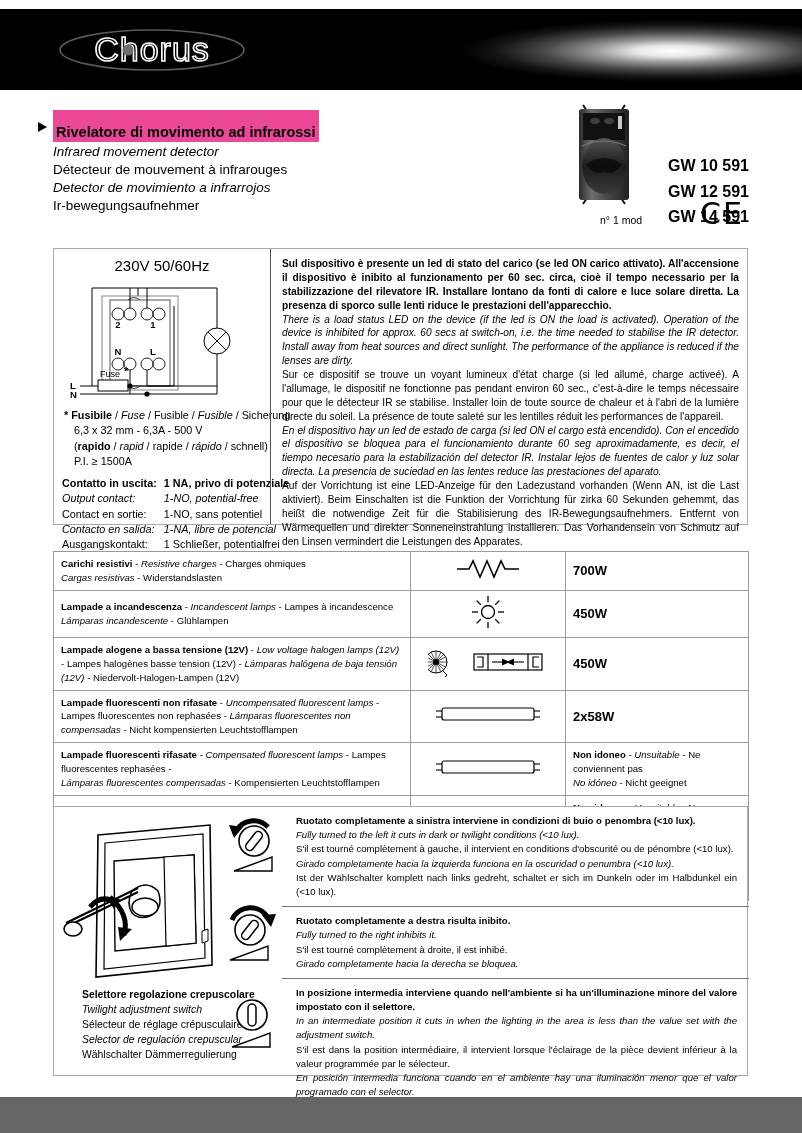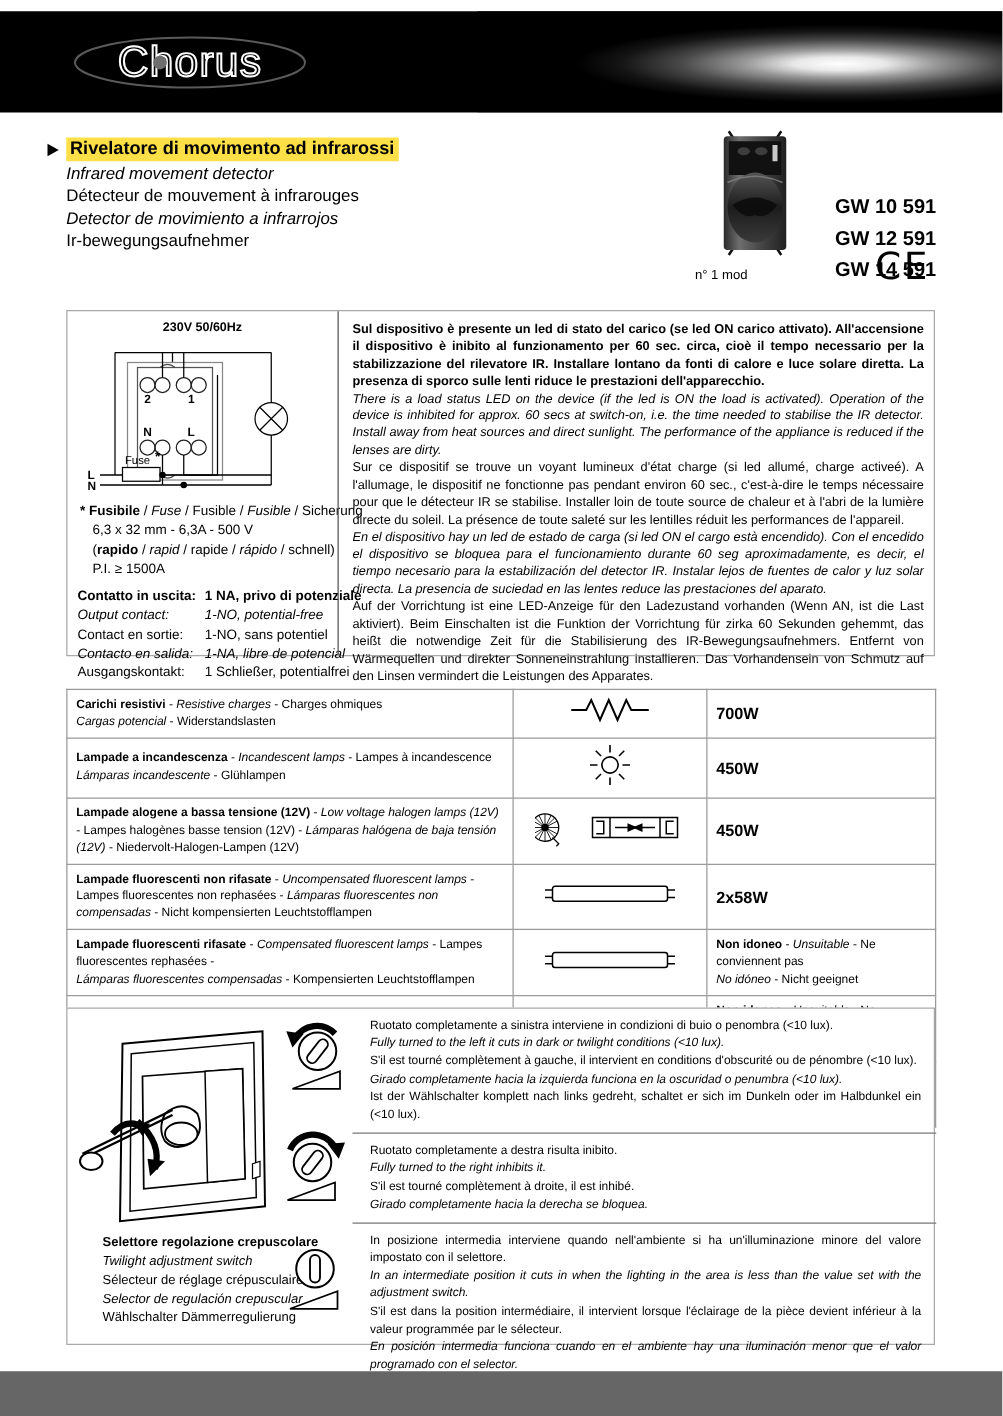--- a/index.html
+++ b/index.html
@@ -59,45 +59,45 @@
   }
   .arrow-marker {
     width: 0; height: 0;
     border-left: 9px solid #000;
     border-top: 5.5px solid transparent;
     border-bottom: 5.5px solid transparent;
     flex: none;
     margin-top: 1px;
   }
   .title-hl {
-    background: #fde047;
+    background: #ec4899;
     font-weight: bold;
     font-size: 14.5px;
-    padding: 1px 4px 1px 3px;
+    padding: 14px 4px 1px 3px;
     line-height: 1.2;
     white-space: nowrap;
     text-align: center;
   }
   .title-sub {
     font-size: 13.5px;
     line-height: 1.33;
     padding-left: 15px;
     white-space: nowrap;
   }
   .title-sub.it { font-style: italic; }
 
   
   .product-photo {
     position: absolute;
     left: 573px; top: 102px;
     width: 62px; height: 105px;
   }
   .prod-mod-label {
     position: absolute;
-    left: 532px; top: 214px;
+    left: 576px; top: 214px;
     width: 90px;
     text-align: center;
     font-size: 10.5px;
   }
 
   
   .gw-codes {
     position: absolute;
     left: 668px; top: 113px;
     font-weight: bold;
@@ -122,22 +122,22 @@
     background: #fff;
   }
   .diagram-col {
     position: absolute;
     left: 0; top: 0;
     width: 216px; height: 100%;
     padding: 6px 8px;
   }
   .diag-voltage {
     text-align: center;
-    font-weight: bold;
-    font-size: 10px;
+    font-weight: normal;
+    font-size: 15px;
     margin-top: 2px;
   }
   .wiring-svg { display: block; margin: 2px auto 0; }
 
   .fuse-note {
     margin-top: 2px;
     font-size: 10.8px;
     line-height: 1.42;
     padding-left: 2px;
   }
@@ -247,21 +247,21 @@
   .adj-item {
     padding: 7px 12px 7px 14px;
     position: relative;
   }
   .adj-item + .adj-item { border-top: 1px solid #777; }
   .adj-line {
     font-size: 9.6px;
     line-height: 1.48;
     text-align: justify;
   }
-  .adj-line.b { font-weight: normal; }
+  .adj-line.b { font-weight: bold; }
   .adj-line.i { font-style: italic; }
 
   .knob-col {
     position: absolute;
     left: 228px; top: 0;
     width: 0;
   }
   .knob-icon {
     position: absolute;
     left: -58px;
@@ -429,21 +429,21 @@
     <p class="para">Auf der Vorrichtung ist eine LED-Anzeige für den Ladezustand vorhanden (Wenn AN, ist die Last aktiviert). Beim Einschalten ist die Funktion der Vorrichtung für zirka 60 Sekunden gehemmt, das heißt die notwendige Zeit für die Stabilisierung des IR-Bewegungsaufnehmers. Entfernt von Wärmequellen und direkter Sonneneinstrahlung installieren. Das Vorhandensein von Schmutz auf den Linsen vermindert die Leistungen des Apparates.</p>
   </div>
 </div>
 
 <table class="load-table">
 
   <tbody>
       <tr>
     <td class="desc">
       <b>Carichi resistivi</b> - <i>Resistive charges</i> - <span>Charges ohmiques</span><br>
-      <i>Cargas potencial</i> - <span>Widerstandslasten</span>
+      <i>Cargas resistivas</i> - <span>Widerstandslasten</span>
     </td>
     <td class="sym">
       <svg width="70" height="26" viewBox="0 0 70 26">
         <path d="M4 13 L16 13 L20 5 L27 21 L34 5 L41 21 L48 5 L52 13 L66 13" fill="none" stroke="#000" stroke-width="1.6"></path>
       </svg>
     </td>
     <td class="val">700W</td>
   </tr>
 
   <tr>

